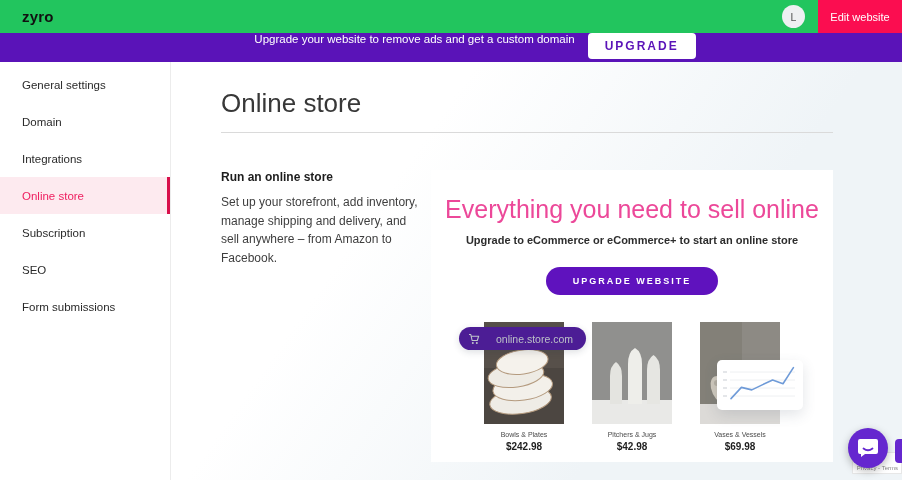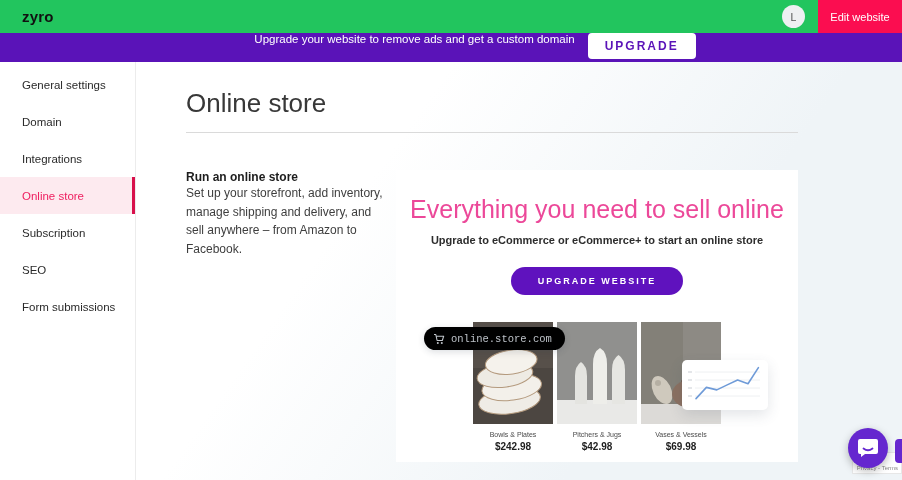--- a/index.html
+++ b/index.html
@@ -44,21 +44,21 @@
   .banner-btn {
     background: #fff; color: #5a13b8; border: none; cursor: pointer;
     font-size: 12px; font-weight: bold; letter-spacing: 2px;
     padding: 6px 17px; border-radius: 4px; font-family: inherit;
   }
 
   
   .app { display: flex; height: 418px; }
 
   .sidebar {
-    width: 136px; background: #fff; border-right: 1px solid #ececec;
+    width: 171px; background: #fff; border-right: 1px solid #ececec;
     padding-top: 4px; flex-shrink: 0;
   }
   .side-item {
     height: 37px; display: flex; align-items: center;
     padding-left: 22px; font-size: 11.5px; color: #2a2a2a; cursor: pointer;
   }
   .side-item.active {
     background: #fdeaef; color: #ee1e5f;
     border-right: 3px solid #d8104b;
   }
@@ -67,48 +67,48 @@
     flex: 1; position: relative; overflow: hidden;
     background: linear-gradient(125deg, #ffffff 30%, #eff4f7 68%);
   }
   .content-pad { margin-left: 50px; }
   .page-title { margin-top: 26px; font-size: 26px; font-weight: 400; color: #383838; }
   .divider { margin-top: 13px; border: none; border-top: 1px solid #dadada; width: 612px; }
 
   .cols { display: flex; margin-top: 37px; }
   .left-col { width: 210px; }
   .left-col h3 { font-size: 12px; color: #1d1d1d; }
-  .left-col p { font-size: 12px; line-height: 1.55; color: #3e3e3e; width: 206px; }
+  .left-col p { margin-top: 9px; font-size: 12px; line-height: 1.55; color: #3e3e3e; width: 206px; }
 
   
   .card {
     width: 402px; height: 292px; background: #fff;
     position: relative; text-align: center;
   }
   .card-title { margin-top: 25px; font-size: 25px; font-weight: 400; color: #ec4899; }
   .card-subtitle { margin-top: 10px; font-size: 11px; font-weight: 700; color: #2d2d2d; }
   .upgrade-website-btn {
     margin-top: 21px; background: #5f12be; color: #fff; border: none; cursor: pointer;
     font-size: 9px; font-weight: bold; letter-spacing: 2px;
     padding: 9px 27px; border-radius: 16px; font-family: inherit;
   }
 
   .showcase { position: absolute; left: 0; right: 0; top: 152px; }
-  .products { display: flex; justify-content: center; gap: 4px; }
+  .products { display: flex; justify-content: center; gap: 28px; }
   .product { width: 80px; }
   .product-img { width: 80px; height: 102px; display: block; }
   .product-name { margin-top: 7px; font-size: 7px; color: #4a4a4a; }
   .product-price { margin-top: 3px; font-size: 10px; font-weight: bold; color: #1e1e1e; }
 
   .search-pill {
     position: absolute; left: 28px; top: 5px;
     height: 23px; padding: 0 13px 0 9px; border-radius: 13px;
-    background: #000000; box-shadow: 0 2px 7px rgba(40,50,70,.16);
-    display: flex; align-items: center; gap: 6px;
-    font-size: 10.5px; color: #bcc1c7; z-index: 3; font-family: Liberation Mono, monospace;
+    background: #4c1d95; box-shadow: 0 2px 7px rgba(40,50,70,.16);
+    display: flex; align-items: center; gap: 16px;
+    font-size: 10.5px; color: #bcc1c7; z-index: 3;
   }
 
   .chart-card {
     position: absolute; left: 286px; top: 38px;
     width: 86px; height: 50px; background: #fff; border-radius: 5px;
     box-shadow: 0 5px 14px rgba(60,70,90,.14); z-index: 3;
   }
 
   
   .chat-tab {

